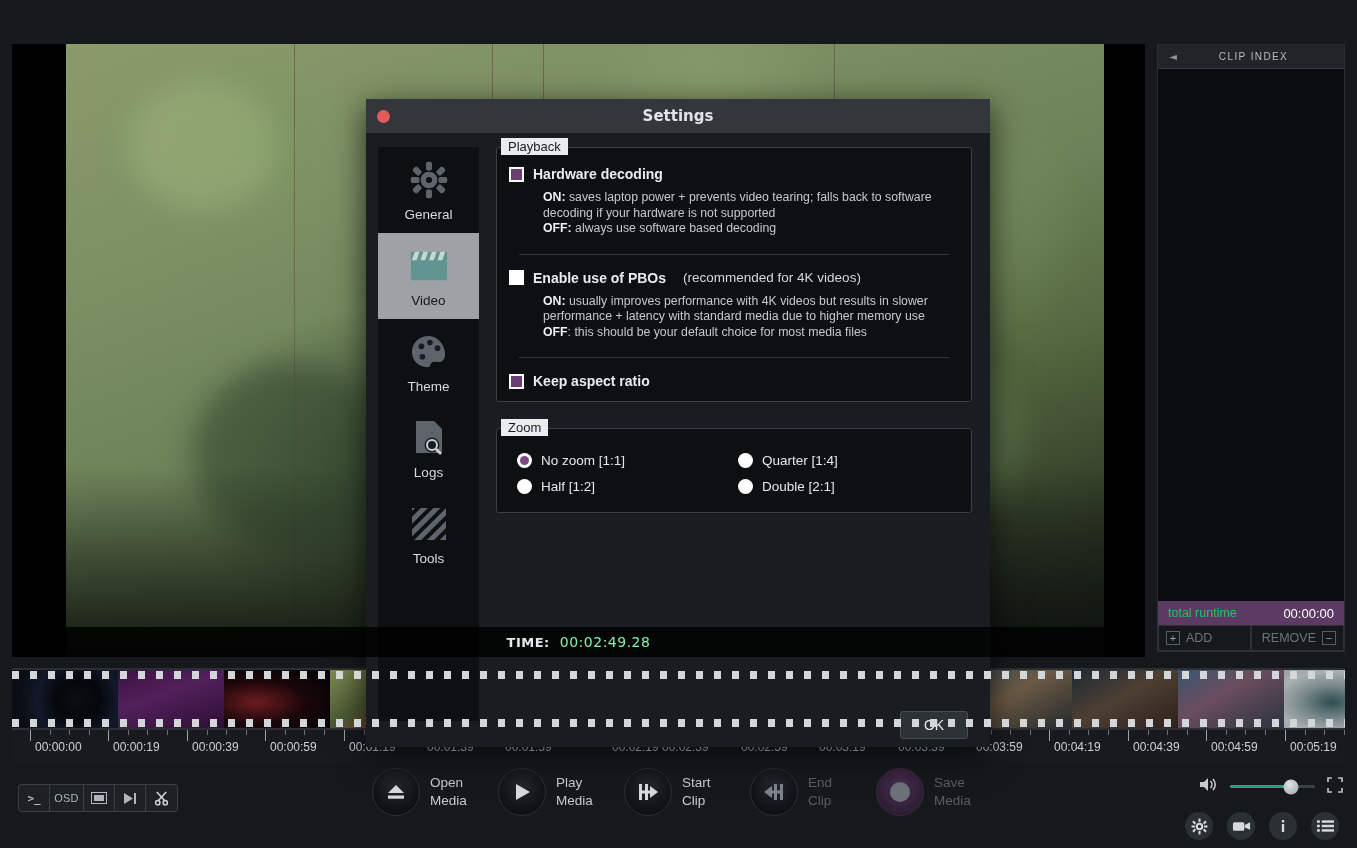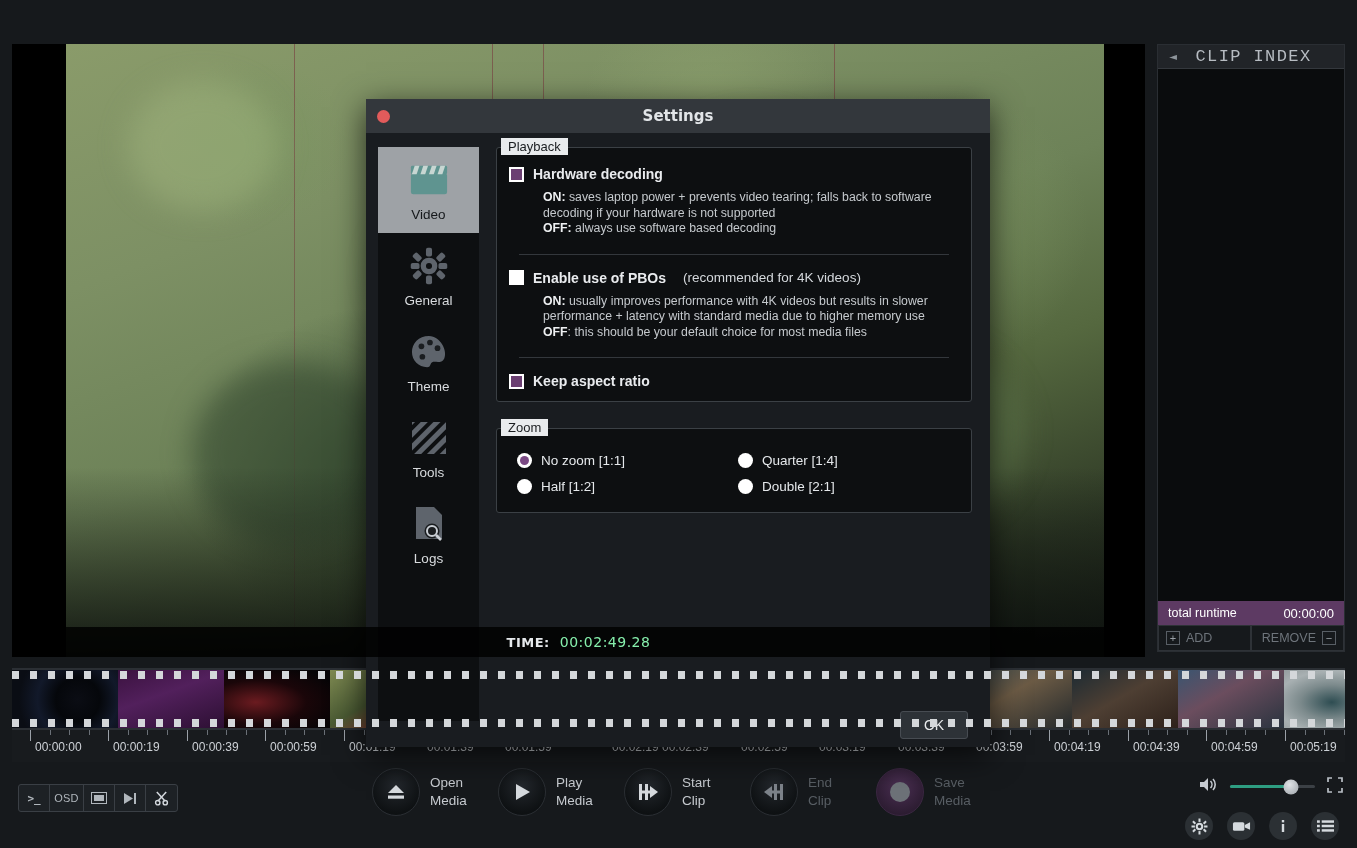--- a/index.html
+++ b/index.html
@@ -95,31 +95,31 @@
     border-bottom:1px solid #34383d;
     display:flex; align-items:center;
     position:relative;
   }
   .clip-arrow {
     width:20px; text-align:center; color:#8d949b; font-size:10px;
     margin-left:5px;
   }
   .clip-title {
     flex:1; text-align:center; color:#b7bcc2;
-    font-size:17px; letter-spacing:1.4px;
-    font-family:Liberation Mono, monospace;
+    font-size:10px; letter-spacing:1.4px;
+    font-family:Liberation Sans, sans-serif;
     padding-right:20px;
   }
   .clip-list { flex:1; background:#0a0c0d; }
   .clip-runtime {
     height:24px; background:#5d3a63;
     display:flex; align-items:center; justify-content:space-between;
     padding:0 10px;
   }
-  .clip-runtime .lbl { color:#ffffff; font-size:12.5px; font-family:"Liberation Sans",sans-serif;}
+  .clip-runtime .lbl { color:#22c55e; font-size:12.5px; font-family:"Liberation Sans",sans-serif;}
   .clip-runtime .val { color:#ffffff; font-size:13px; font-family:"Liberation Sans",sans-serif;}
   .clip-buttons { height:26px; display:flex; background:#16191c; }
   .clip-btn {
     flex:1; display:flex; align-items:center; gap:6px;
     border:1px solid #2e3237; color:#6e747b;
     font-size:12.5px; font-family:"Liberation Sans",sans-serif;
     padding:0 7px;
   }
   .clip-btn.right { justify-content:flex-end; }
   .sqicon {
@@ -656,92 +656,92 @@
   <div class="dialog">
     <div class="dlg-title">
       <div class="dlg-dot"></div>
       <div class="dlg-title-text">Settings</div>
     </div>
 
     <div class="dlg-body">
 
       <div class="dlg-nav">
 
-        <div class="nav-item active">
-          <div class="nav-icon">
-            <svg width="40" height="34" viewBox="0 0 42 34">
-              <rect x="2" y="10" width="38" height="22" rx="2.5" fill="#5f9490"></rect>
-              <rect x="2" y="2" width="38" height="9" rx="1.5" fill="#5f9490"></rect>
-              <g fill="#c8d6d2">
-                <polygon points="6,2 11,2 8,11 3,11"></polygon>
-                <polygon points="15,2 20,2 17,11 12,11"></polygon>
-                <polygon points="24,2 29,2 26,11 21,11"></polygon>
-                <polygon points="33,2 38,2 35,11 30,11"></polygon>
-              </g>
-            </svg>
-          </div>
-          <div>Video</div>
-        </div>
-
         <div class="nav-item">
           <div class="nav-icon">
             <svg width="38" height="38" viewBox="0 0 20 20">
               <circle cx="10" cy="10" r="3" fill="none" stroke="#5e646c" stroke-width="2.8"></circle>
               <g fill="#5e646c">
                 <rect x="8.4" y="0.4" width="3.2" height="4.6" rx="1"></rect>
                   <rect x="8.4" y="15" width="3.2" height="4.6" rx="1"></rect>
                 <rect x="0.4" y="8.4" width="4.6" height="3.2" rx="1"></rect>
                   <rect x="15" y="8.4" width="4.6" height="3.2" rx="1"></rect>
                 <rect x="2.2" y="3" width="3.2" height="4.6" rx="1" transform="rotate(-45 3.8 5.3)"></rect>
                 <rect x="14.6" y="12.4" width="3.2" height="4.6" rx="1" transform="rotate(-45 16.2 14.7)"></rect>
                 <rect x="14.6" y="3" width="3.2" height="4.6" rx="1" transform="rotate(45 16.2 5.3)"></rect>
                 <rect x="2.2" y="12.4" width="3.2" height="4.6" rx="1" transform="rotate(45 3.8 14.7)"></rect>
               </g>
             </svg>
           </div>
           <div>General</div>
         </div>
 
+        <div class="nav-item active">
+          <div class="nav-icon">
+            <svg width="40" height="34" viewBox="0 0 42 34">
+              <rect x="2" y="10" width="38" height="22" rx="2.5" fill="#5f9490"></rect>
+              <rect x="2" y="2" width="38" height="9" rx="1.5" fill="#5f9490"></rect>
+              <g fill="#c8d6d2">
+                <polygon points="6,2 11,2 8,11 3,11"></polygon>
+                <polygon points="15,2 20,2 17,11 12,11"></polygon>
+                <polygon points="24,2 29,2 26,11 21,11"></polygon>
+                <polygon points="33,2 38,2 35,11 30,11"></polygon>
+              </g>
+            </svg>
+          </div>
+          <div>Video</div>
+        </div>
+
         <div class="nav-item">
           <div class="nav-icon">
             <svg width="38" height="36" viewBox="0 0 40 38">
               <path d="M20 2 C9 2 2 10 2 19 C2 28 9 35 18 35 C22 35 21 31 23 30 C26 28 33 32 36 26 C40 18 32 2 20 2 Z" fill="#5e646c"></path>
               <circle cx="12" cy="13" r="3" fill="#1a1d20"></circle>
               <circle cx="21" cy="9" r="3" fill="#1a1d20"></circle>
               <circle cx="29" cy="15" r="3" fill="#1a1d20"></circle>
               <circle cx="13" cy="24" r="3" fill="#1a1d20"></circle>
             </svg>
           </div>
           <div>Theme</div>
+        </div>
+
+        <div class="nav-item">
+          <div class="nav-icon">
+            <svg width="34" height="38" viewBox="0 0 34 38">
+              <path d="M4 2 L22 2 L30 10 L30 34 L4 34 Z" fill="#5e646c"></path>
+              <circle cx="20" cy="26" r="7.5" fill="#1a1d20"></circle>
+              <circle cx="20" cy="26" r="5" fill="none" stroke="#c9ced4" stroke-width="2"></circle>
+              <line x1="24" y1="30" x2="29" y2="35" stroke="#c9ced4" stroke-width="2.6"></line>
+            </svg>
+          </div>
+          <div>Logs</div>
         </div>
 
         <div class="nav-item">
           <div class="nav-icon">
             <svg width="38" height="36" viewBox="0 0 38 36">
               <defs>
                 <pattern id="hatch" width="9" height="9" patternUnits="userSpaceOnUse" patternTransform="rotate(45)">
                   <rect width="5" height="9" fill="#5e646c"></rect>
                 </pattern>
               </defs>
               <rect x="2" y="2" width="34" height="32" fill="url(#hatch)"></rect>
             </svg>
           </div>
           <div>Tools</div>
-        </div>
-
-        <div class="nav-item">
-          <div class="nav-icon">
-            <svg width="34" height="38" viewBox="0 0 34 38">
-              <path d="M4 2 L22 2 L30 10 L30 34 L4 34 Z" fill="#5e646c"></path>
-              <circle cx="20" cy="26" r="7.5" fill="#1a1d20"></circle>
-              <circle cx="20" cy="26" r="5" fill="none" stroke="#c9ced4" stroke-width="2"></circle>
-              <line x1="24" y1="30" x2="29" y2="35" stroke="#c9ced4" stroke-width="2.6"></line>
-            </svg>
-          </div>
-          <div>Logs</div>
         </div>
 
       </div>
 
       <div class="dlg-content">
 
         <div class="groupbox">
           <div class="gb-legend">Playback</div>
 
           <div class="opt-row">

